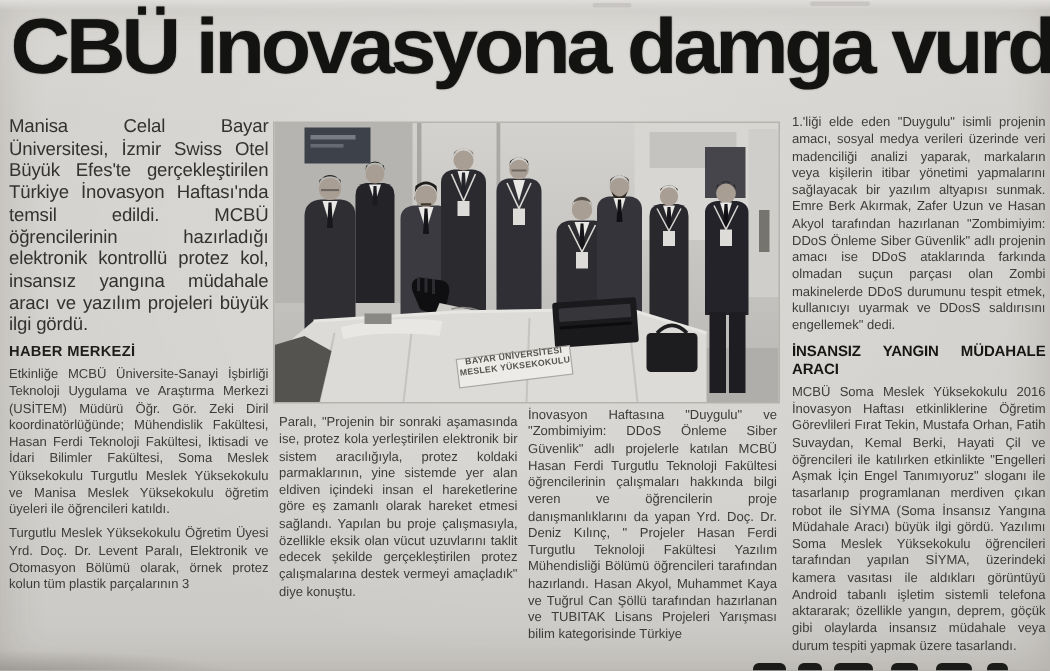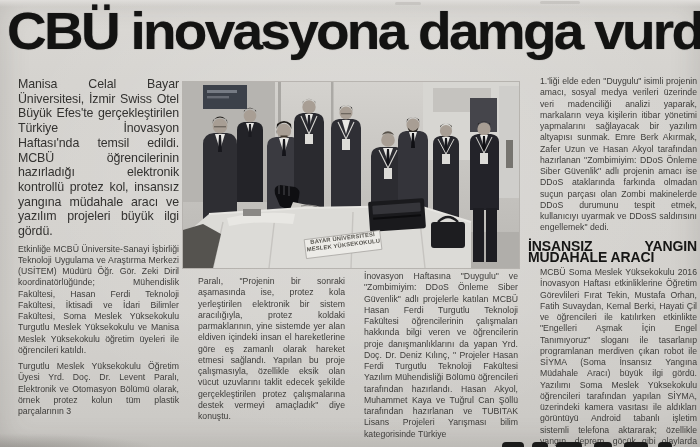--- a/index.html
+++ b/index.html
@@ -19,29 +19,29 @@
   
   .headline{
     position:absolute;left:7px;top:2px;width:692px;height:58px;
     font-weight:800;font-size:50px;line-height:56px;letter-spacing:-2.5px;
     color:#131312;white-space:nowrap;
     transform:scaleX(1.10) scaleY(1.04);transform-origin:left top;
     text-shadow:0 0 1px rgba(0,0,0,.5);
   }
   
   .col{position:absolute;text-align:justify;}
-  .col p{margin:0 0 5px 12px;}
+  .col p{margin:0 0 5px 0;}
   .col-1{left:6px;top:77px;width:173px;}
   .lead{font-size:12.4px;line-height:14.7px;color:#333230;letter-spacing:-.1px;}
   .byline{font-size:9.8px;font-weight:700;color:#1d1d1c;margin:5px 0 4px 0;letter-spacing:.2px;}
   .bodytxt{font-size:8.7px;line-height:11.25px;color:#3d3c3a;}
   .col-2{left:186px;top:276px;width:159px;}
   .col-3{left:352px;top:271px;width:166px;}
   .col-4{left:528px;top:76px;width:169px;}
-  .subhead{font-size:14px;font-weight:700;color:#161615;margin:0 0 4px 0;letter-spacing:-.1px;}
+  .subhead{font-size:10px;font-weight:700;color:#161615;margin:0 0 4px 0;letter-spacing:-.1px;}
   .subhead.mid{margin-top:7px;}
   
   .photo{
     position:absolute;left:183px;top:82px;width:336px;height:186px;
     background:#c6c4c0;overflow:hidden;
     box-shadow:0 0 0 1px rgba(120,116,110,.35);
   }
   .photo svg{position:absolute;left:0;top:0;}
   .photo-sign{
     position:absolute;left:121px;top:153px;width:78px;
@@ -63,20 +63,21 @@
 <div class="clipping">
 
   <div class="top-strip"></div>
   <div class="smudge" style="left:395px;top:2px;width:26px;height:3px;"></div>
   <div class="smudge" style="left:540px;top:1px;width:40px;height:3px;"></div>
 
   <div class="headline">CBÜ inovasyona damga vurdu</div>
 
   <div class="col col-1">
     <p class="lead">Manisa Celal Bayar Üniversitesi, İzmir Swiss Otel Büyük Efes'te gerçekleştirilen Türkiye İnovasyon Haftası'nda temsil edildi. MCBÜ öğrencilerinin hazırladığı elektronik kontrollü protez kol, insansız yangına müdahale aracı ve yazılım projeleri büyük ilgi gördü.</p>
+    <div class="byline">HABER MERKEZİ</div>
     <p class="bodytxt">Etkinliğe MCBÜ Üniversite-Sanayi İşbirliği Teknoloji Uygulama ve Araştırma Merkezi (USİTEM) Müdürü Öğr. Gör. Zeki Diril koordinatörlüğünde; Mühendislik Fakültesi, Hasan Ferdi Teknoloji Fakültesi, İktisadi ve İdari Bilimler Fakültesi, Soma Meslek Yüksekokulu Turgutlu Meslek Yüksekokulu ve Manisa Meslek Yüksekokulu öğretim üyeleri ile öğrencileri katıldı.</p>
     <p class="bodytxt">Turgutlu Meslek Yüksekokulu Öğretim Üyesi Yrd. Doç. Dr. Levent Paralı, Elektronik ve Otomasyon Bölümü olarak, örnek protez kolun tüm plastik parçalarının 3</p>
   </div>
 
   <div class="photo">
     <svg width="336" height="186" viewBox="0 0 336 186">
       <defs>
         <linearGradient id="wall" x1="0" y1="0" x2="0" y2="1">
           <stop offset="0" stop-color="#d4d2ce"></stop>
           <stop offset="1" stop-color="#b9b7b3"></stop>

